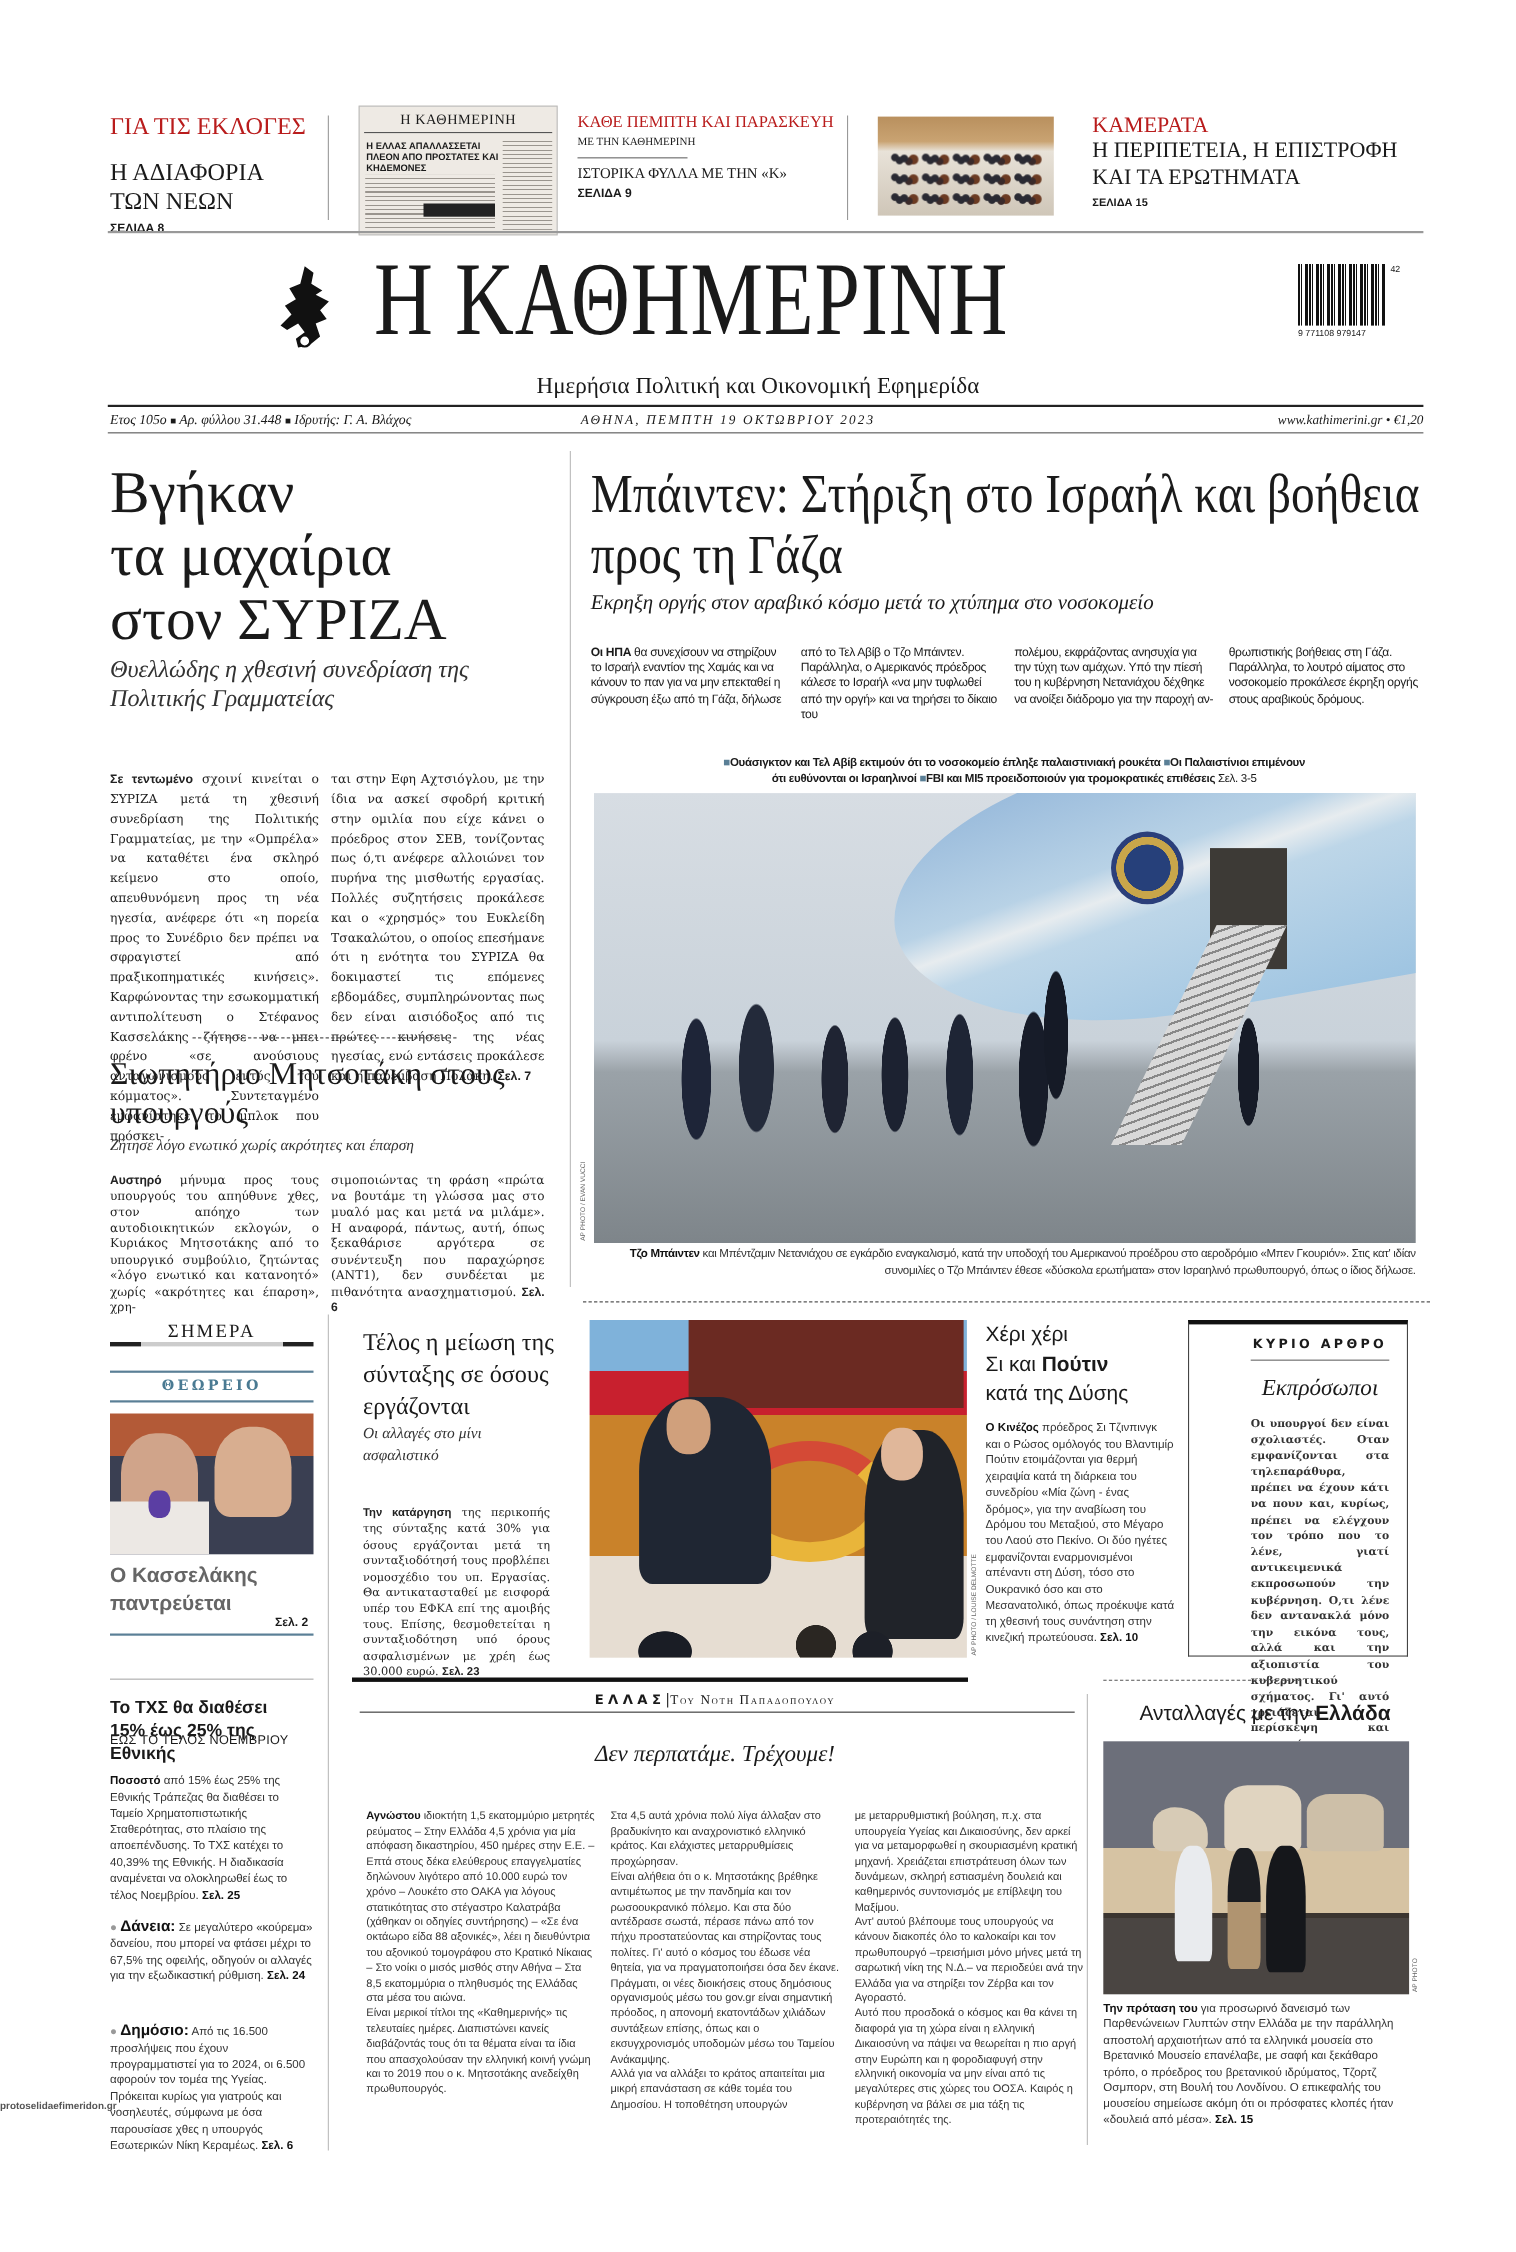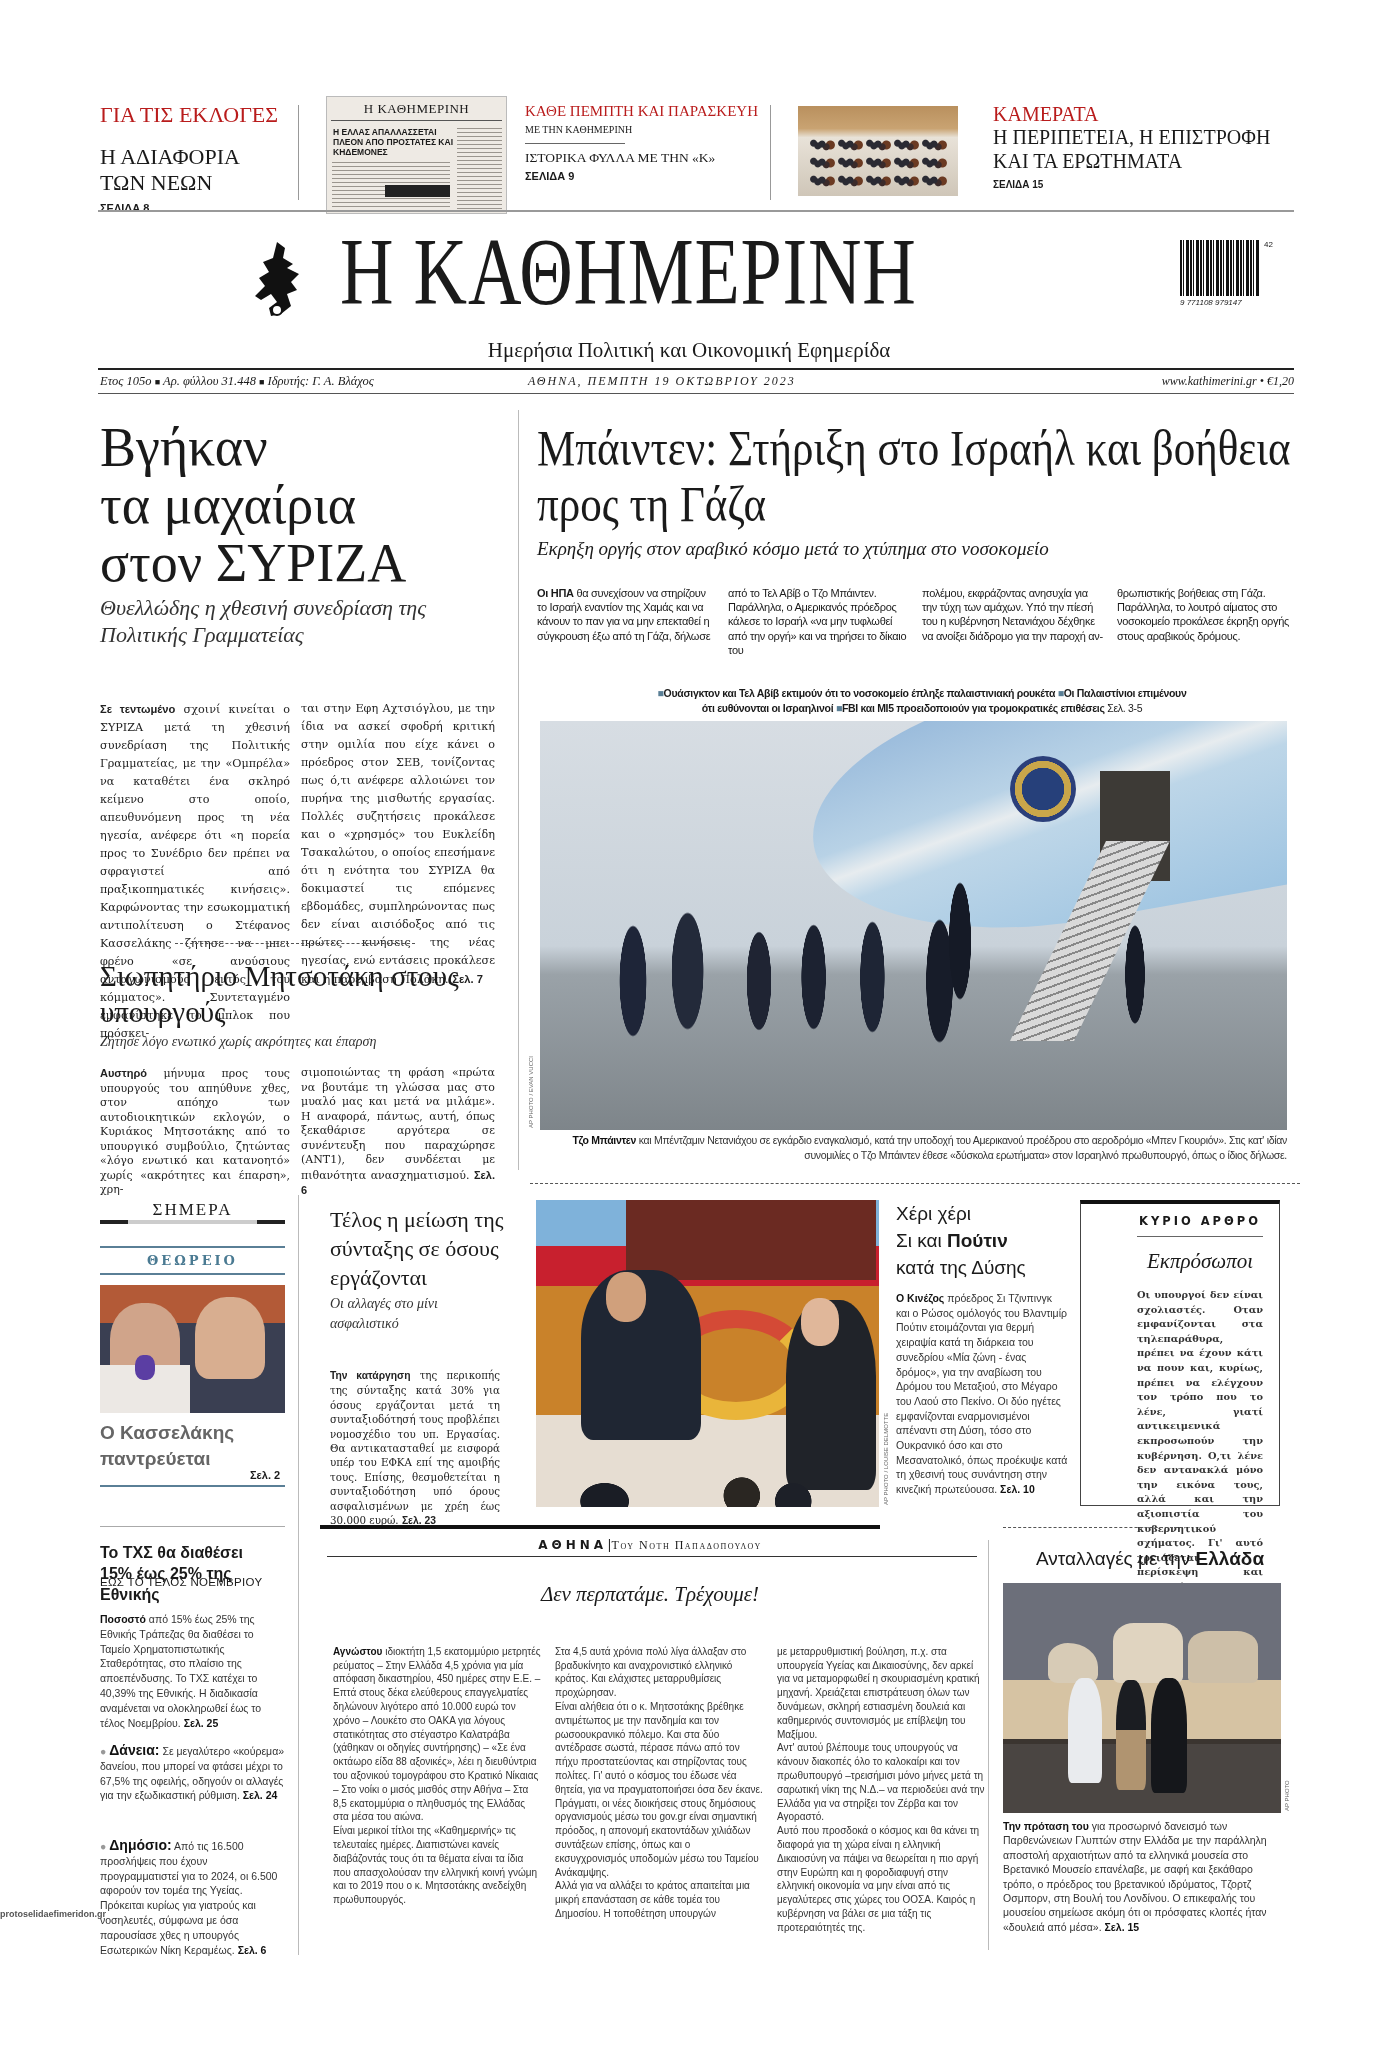--- a/index.html
+++ b/index.html
@@ -61,21 +61,21 @@
 
 <div class="abs" style="left:247px;top:238px;width:70px;height:82px;">
   <svg width="70" height="82" viewBox="0 0 70 82">
     <path d="M30 4 L38 10 L36 20 L46 26 L40 30 L52 36 L44 44 L50 52 L40 56 L44 68 L34 76 L24 78 L22 70 L30 64 L24 56 L14 62 L8 58 L18 48 L12 40 L22 34 L16 24 L26 20 Z" fill="#111"></path>
     <circle cx="30" cy="72" r="5" fill="#fff" stroke="#111" stroke-width="2"></circle>
   </svg>
 </div>
 <div class="abs serif" style="left:340px;top:222px;font-size:95px;line-height:100px;transform:scaleX(0.78);transform-origin:left top;letter-spacing:1px;white-space:nowrap;">Η ΚΑΘΗΜΕΡΙΝΗ</div>
 <div class="abs" style="left:1180px;top:240px;width:90px;height:70px;">
   <div style="width:80px;height:56px;background:repeating-linear-gradient(90deg,#111 0 2px,#fff 2px 3px,#111 3px 4px,#fff 4px 6px,#111 6px 9px,#fff 9px 10px);"></div>
-  <div class="sans" style="font-size:8px;margin-top:2px;white-space:nowrap;font-style:italic;">9 771108 979147</div>
+  <div class="sans" style="font-size:8px;margin-top:2px;white-space:nowrap;">9 771108 979147</div>
   <div class="sans" style="position:absolute;left:84px;top:0;font-size:8px;">42</div>
 </div>
 <div class="abs serif" style="left:0;width:1378px;text-align:center;top:338px;font-size:21px;">Ημερήσια Πολιτική και Οικονομική Εφημερίδα</div>
 
 <div class="hline" style="left:98px;top:368px;width:1196px;height:2px;background:#222;"></div>
 <div class="abs serif it" style="left:100px;top:374px;font-size:12.5px;white-space:nowrap;">
   <span>Ετος 105ο</span>
   <span style="font-size:9px;">■</span>
   <span>Αρ. φύλλου 31.448</span>
   <span style="font-size:9px;">■</span>
@@ -222,21 +222,21 @@
 <div class="abs" style="left:1080px;top:1200px;width:200px;height:306px;border:1px solid #444;border-top:4px solid #111;padding-left:40px;">
   <div style="text-align:center;font-family:'DejaVu Sans',sans-serif;font-weight:bold;font-size:11.5px;letter-spacing:3px;margin-top:10px;">ΚΥΡΙΟ ΑΡΘΡΟ</div>
   <div style="height:1px;background:#666;margin:8px 16px 0;"></div>
   <div class="serif it" style="text-align:center;font-size:21px;margin-top:12px;">Εκπρόσωποι</div>
   <div style="font-family:'DejaVu Serif',serif;font-weight:bold;font-size:9.8px;line-height:14.6px;text-align:justify;margin:14px 16px 0;color:#333;">Οι υπουργοί δεν είναι σχολιαστές. Οταν εμφανίζονται στα τηλεπαράθυρα, πρέπει να έχουν κάτι να πουν και, κυρίως, πρέπει να ελέγχουν τον τρόπο που το λένε, γιατί αντικειμενικά εκπροσωπούν την κυβέρνηση. Ο,τι λένε δεν αντανακλά μόνο την εικόνα τους, αλλά και την αξιοπιστία του κυβερνητικού σχήματος. Γι' αυτό χρειάζεται περίσκεψη και προσοχή.</div>
 </div>
 
 <div class="hline" style="left:320px;top:1525px;width:560px;height:4px;background:#111;"></div>
 
 <div class="abs" style="left:320px;top:1534px;width:660px;text-align:center;white-space:nowrap;">
-  <span style="font-family:'DejaVu Sans',sans-serif;font-weight:bold;font-size:12px;letter-spacing:4px;">ΑΘΗΝΑ</span><span style="font-size:13px;">|</span><span class="serif" style="font-size:12px;letter-spacing:1.5px;font-variant:small-caps;">Του Νοτη Παπαδοπουλου</span>
+  <span style="font-family:'DejaVu Sans',sans-serif;font-weight:bold;font-size:12px;letter-spacing:4px;">ΕΛΛΑΣ</span><span style="font-size:13px;">|</span><span class="serif" style="font-size:12px;letter-spacing:1.5px;font-variant:small-caps;">Του Νοτη Παπαδοπουλου</span>
 </div>
 <div class="hline" style="left:327px;top:1556px;width:650px;"></div>
 <div class="dash" style="left:1003px;top:1527px;width:180px;"></div>
 <div class="abs serif it" style="left:320px;width:660px;text-align:center;top:1582px;font-size:21px;">Δεν περπατάμε. Τρέχουμε!</div>
 <div class="abs sans-text" style="left:333px;top:1631px;width:210px;font-size:10px;line-height:13.8px;white-space:pre-line;">
   <b style="color:#111;">Αγνώστου</b> <span>ιδιοκτήτη 1,5 εκατομμύριο μετρητές ρεύματος – Στην Ελλάδα 4,5 χρόνια για μία απόφαση δικαστηρίου, 450 ημέρες στην Ε.Ε. – Επτά στους δέκα ελεύθερους επαγγελματίες δηλώνουν λιγότερο από 10.000 ευρώ τον χρόνο – Λουκέτο στο ΟΑΚΑ για λόγους στατικότητας στο στέγαστρο Καλατράβα (χάθηκαν οι οδηγίες συντήρησης) – «Σε ένα οκτάωρο είδα 88 αξονικές», λέει η διευθύντρια του αξονικού τομογράφου στο Κρατικό Νίκαιας – Στο νοίκι ο μισός μισθός στην Αθήνα – Στα 8,5 εκατομμύρια ο πληθυσμός της Ελλάδας στα μέσα του αιώνα.
 Είναι μερικοί τίτλοι της «Καθημερινής» τις τελευταίες ημέρες. Διαπιστώνει κανείς διαβάζοντάς τους ότι τα θέματα είναι τα ίδια που απασχολούσαν την ελληνική κοινή γνώμη και το 2019 που ο κ. Μητσοτάκης ανεδείχθη πρωθυπουργός.</span>
 </div>
 <div class="abs sans-text" style="left:555px;top:1631px;width:210px;font-size:10px;line-height:13.8px;white-space:pre-line;">
   <span>Στα 4,5 αυτά χρόνια πολύ λίγα άλλαξαν στο βραδυκίνητο και αναχρονιστικό ελληνικό κράτος. Και ελάχιστες μεταρρυθμίσεις προχώρησαν.

